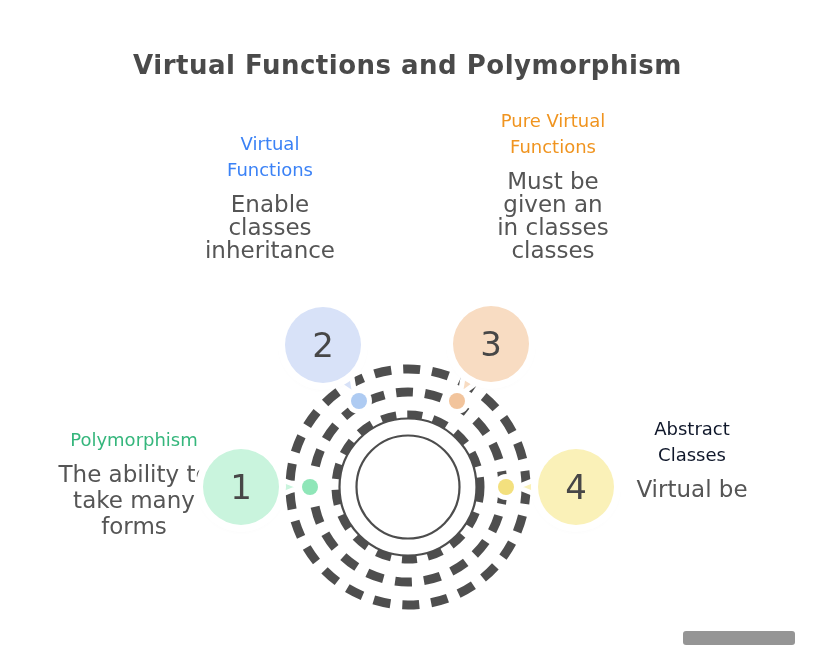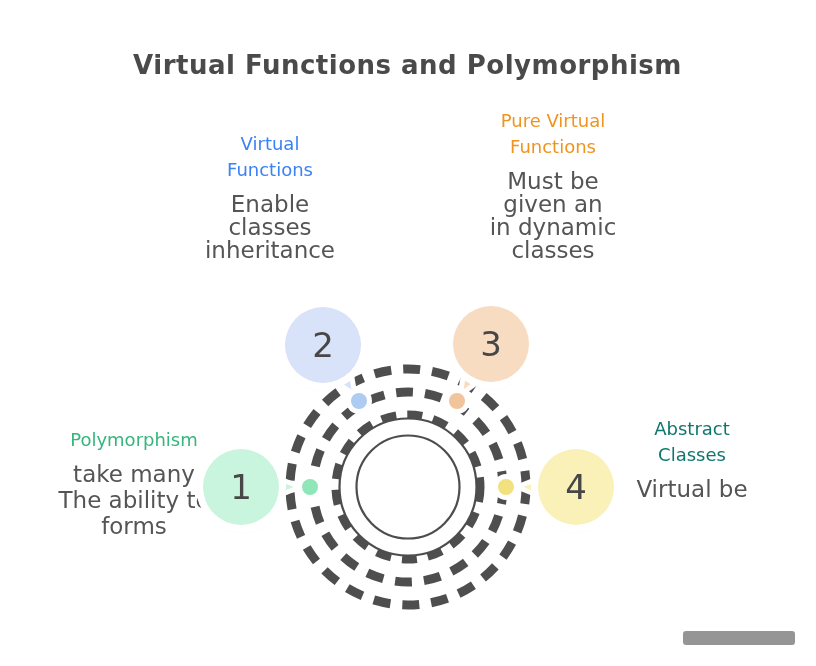--- a/index.html
+++ b/index.html
@@ -17,21 +17,21 @@
   .g-body{margin-top:10px;font-size:23px;line-height:23px;color:#555555;}
   .g-body span{display:block;}
   .g-virtual{left:175px;top:131px;width:190px;}
   .g-virtual .heading{color:#3b82f6;}
   .g-pure{left:458px;top:108px;width:190px;}
   .g-pure .heading{color:#f0941f;}
   .g-poly{left:39px;top:427px;width:190px;}
   .g-poly .heading{color:#35b67c;}
   .g-poly .g-body,.g-abstract .g-body{line-height:26px;margin-top:8px;}
   .g-abstract{left:597px;top:416px;width:190px;}
-  .g-abstract .heading{color:#0f766e;}
+  .g-abstract .heading{color:#0f172a;}
   .rings{position:absolute;left:190px;top:295px;}
   .num-circle{
     position:absolute;width:76px;height:76px;border-radius:50%;
     display:flex;align-items:center;justify-content:center;
     font-size:34px;color:#474747;
     box-shadow:0 0 0 7px #ffffff,0 2px 8px rgba(0,0,0,0.10);
   }
   .c1{left:203px;top:449px;background:#c9f4dd;}
   .c2{left:285px;top:307px;background:#d8e2f8;}
   .c3{left:453px;top:306px;background:#f8dcc2;}
@@ -61,32 +61,32 @@
   </div>
 
   <div class="group g-pure">
     <div class="heading">
       <span>Pure Virtual</span>
       <span>Functions</span>
     </div>
     <div class="g-body">
       <span>Must be</span>
       <span>given an</span>
-      <span>in dynamic</span>
+      <span>in classes</span>
       <span>classes</span>
     </div>
   </div>
 
   <div class="group g-poly">
     <div class="heading">
       <span>Polymorphism</span>
     </div>
     <div class="g-body">
+      <span>The ability to</span>
       <span>take many</span>
-      <span>The ability to</span>
       <span>forms</span>
     </div>
   </div>
 
   <div class="group g-abstract">
     <div class="heading">
       <span>Abstract</span>
       <span>Classes</span>
     </div>
     <div class="g-body">

